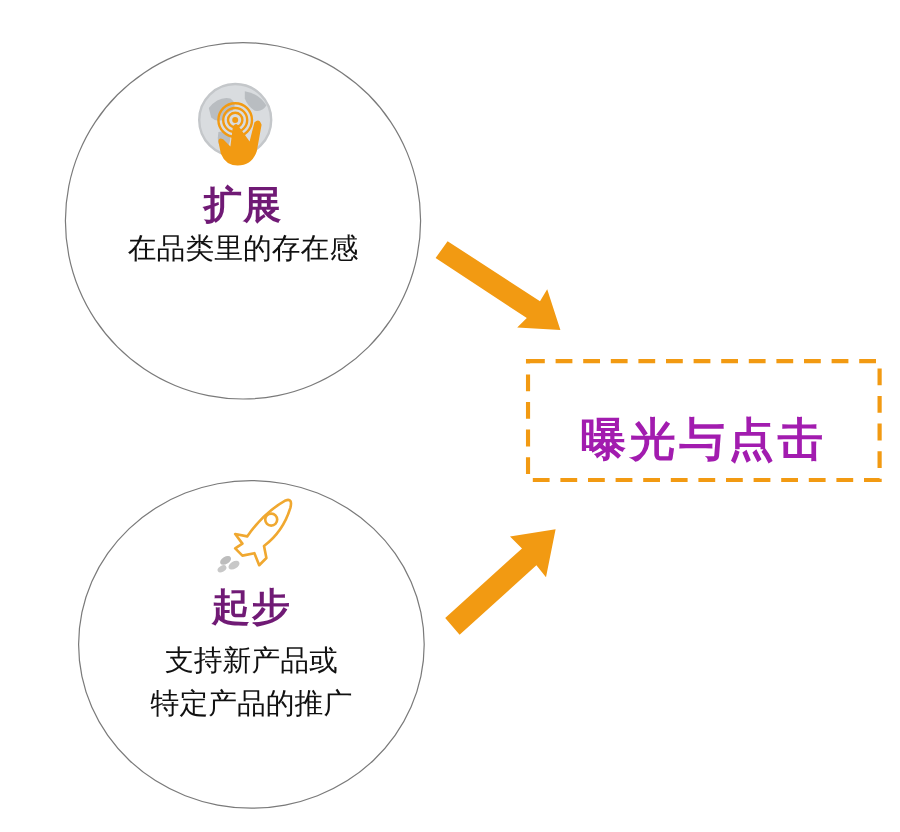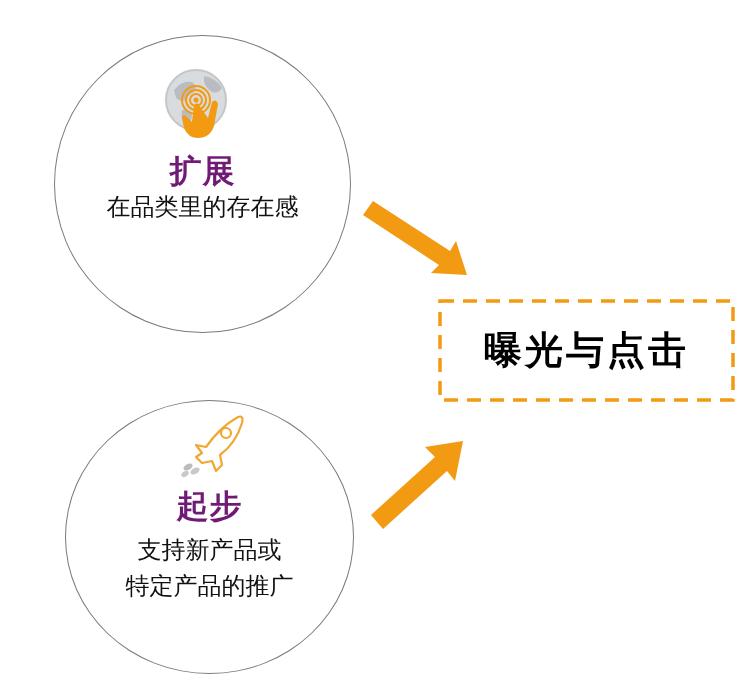--- a/index.html
+++ b/index.html
@@ -10,23 +10,23 @@
   .c-top { left: 54px; top: 35px; width: 297px; height: 298px; }
   .c-bottom { left: 65px; top: 400px; width: 289px; height: 274px; }
   .icon { position: absolute; }
   .title { position: absolute; left: 0; width: 100%; text-align: center;
            font-weight: bold; color: #701a75; font-size: 32px; letter-spacing: 1px; }
   .desc { position: absolute; left: 0; width: 100%; text-align: center;
           color: #111111; font-size: 24px; line-height: 34px; }
   .target { position: absolute; left: 438px; top: 299px; width: 297px; height: 103px;
             box-sizing: border-box; }
   .target svg { position: absolute; left: 0; top: 0; }
-  .target-label { position: absolute; left: 0; top: 0; width: 100%; height: 100%;
+  .target-label { position: absolute; left: 0; top: 16px; width: 100%; height: 100%;
                   display: flex; align-items: center; justify-content: center;
-                  color: #000000; font-size: 38px; font-weight: bold; letter-spacing: 3px; }
+                  color: #a21caf; font-size: 38px; font-weight: bold; letter-spacing: 3px; }
   .arrow { position: absolute; }
 </style>
 </head>
 <body>
 
 <div class="circle c-top">
   <svg class="icon" style="left:105px; top:30px;" width="80" height="80" viewBox="0 0 80 80">
     <circle cx="36" cy="34" r="30" fill="#d9dcdf" stroke="#c4c7ca" stroke-width="2"></circle>
     <path d="M14 24 q8 -10 18 -8 q6 4 2 10 q-6 2 -8 8 q-6 2 -10 -2 z" fill="#b9bdc1"></path>
     <path d="M44 10 q12 2 18 12 q-4 6 -10 4 q-6 -4 -8 -10 z" fill="#b9bdc1"></path>

